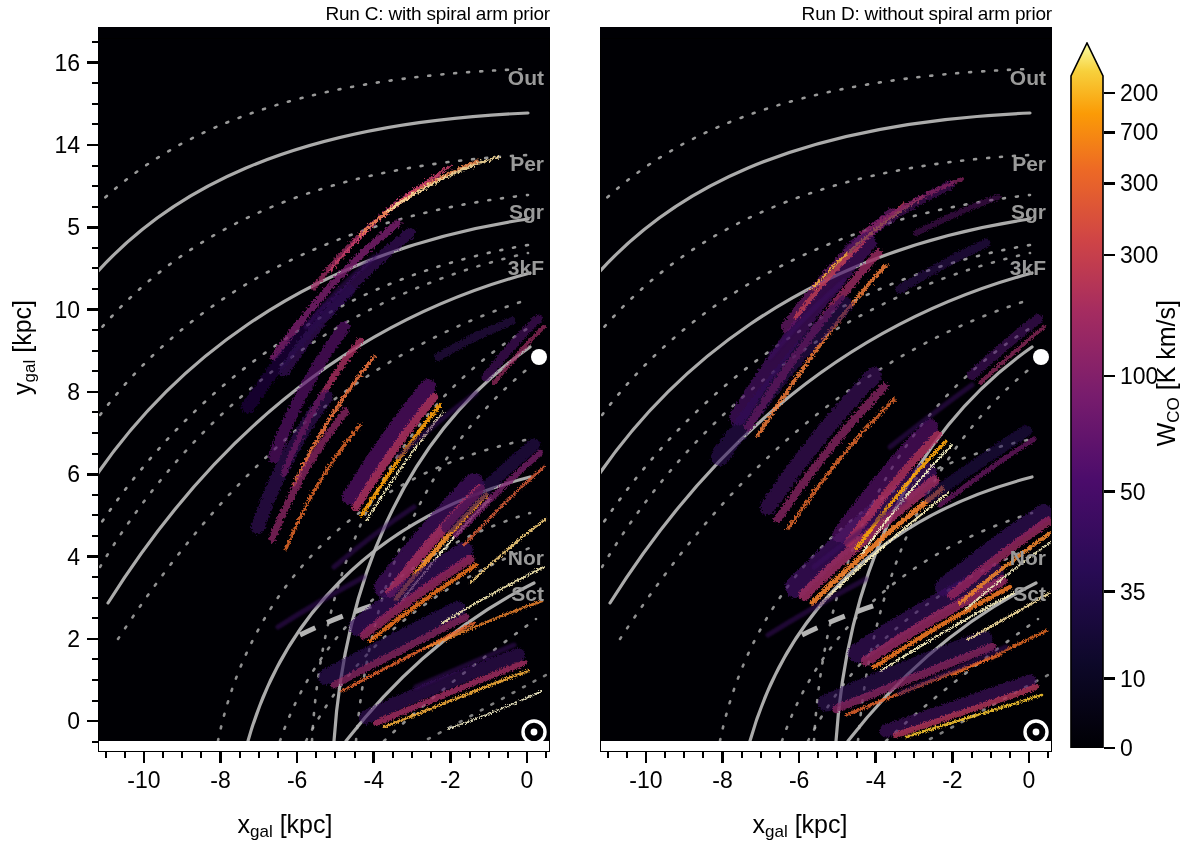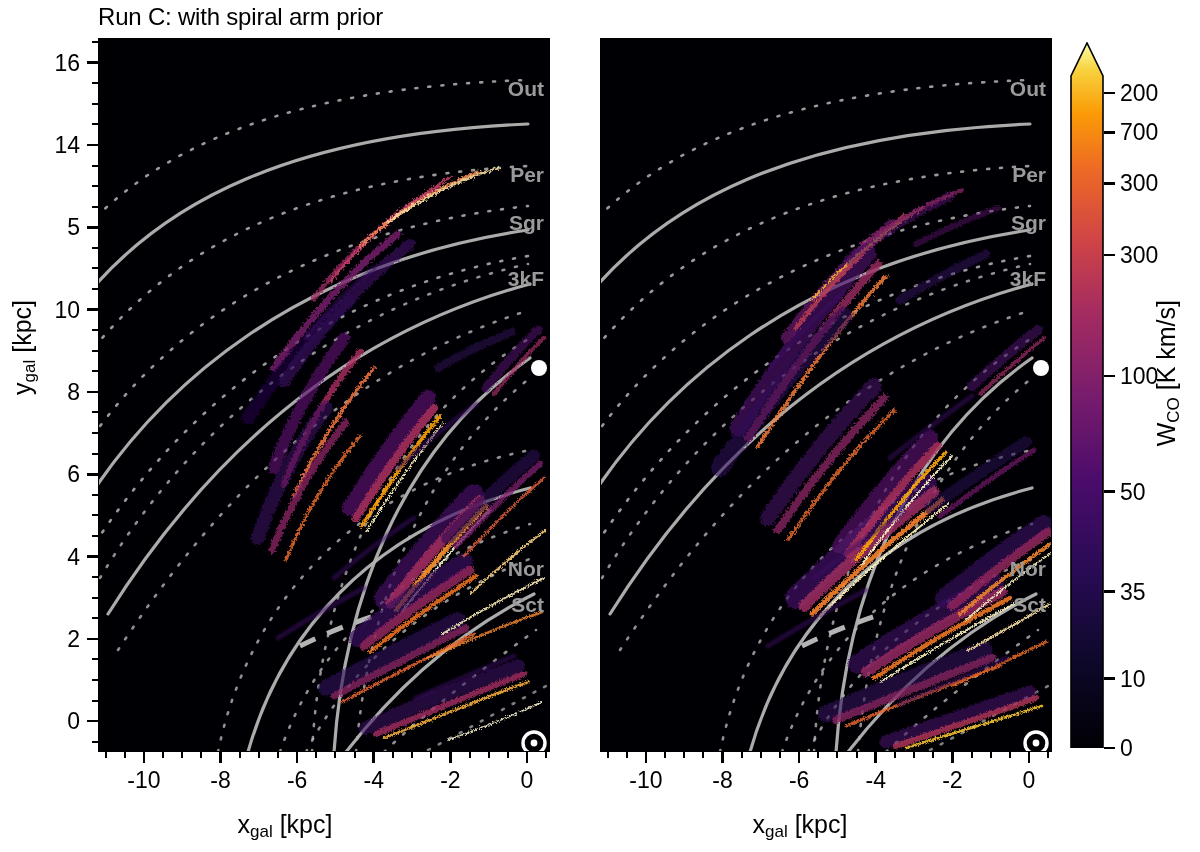--- a/index.html
+++ b/index.html
@@ -1,25 +1,25 @@
 <!DOCTYPE html>
 <html><head>
 <meta charset="utf-8">
 <style>
   html,body{margin:0;padding:0;background:#fff;}
   body{width:1200px;height:852px;position:relative;overflow:hidden;
        font-family:"Liberation Sans",sans-serif;color:#000;}
   .fig{position:absolute;left:0;top:0;width:1200px;height:852px;}
 
-  .panel-title{position:absolute;text-align:left;font-size:24px;font-weight:400;
+  .panel-title{position:absolute;text-align:right;font-size:19px;font-weight:400;
                letter-spacing:-0.2px;white-space:nowrap;}
   #title-left{left:98px;top:3px;width:452px;}
   #title-right{left:600px;top:3px;width:452px;}
 
-  .panel{position:absolute;top:38px;height:714px;background:#ec4899;overflow:hidden;}
+  .panel{position:absolute;top:27px;height:714px;background:#ec4899;overflow:hidden;}
   #panel-left{left:98px;width:452px;}
   #panel-right{left:600px;width:452px;}
 
   .panel svg{position:absolute;left:0;top:0;width:100%;height:100%;display:block;}
 
   
   .axis-label{position:absolute;font-size:25px;white-space:nowrap;}
   .tick-label{position:absolute;font-size:23px;white-space:nowrap;}
   .tick{position:absolute;background:#000;}
 
@@ -33,20 +33,21 @@
 
   #ygal-label{left:8px;top:300px;transform-origin:left top;
               transform:rotate(-90deg) translate(-100%,0);}
 </style>
 </head>
 <body>
 
 <div class="fig">
 
   <div class="panel-title" id="title-left">Run C: with spiral arm prior</div>
+  <div class="panel-title" id="title-right">Run D: without spiral arm prior</div>
 
   <div class="panel" id="panel-left">
     <svg viewBox="0 0 452 714" preserveAspectRatio="none">
       <defs>
 
         <linearGradient id="mag" x1="0" y1="1" x2="0" y2="0">
           <stop offset="0" stop-color="#000004"></stop>
           <stop offset="0.25" stop-color="#280b54"></stop>
           <stop offset="0.5" stop-color="#781c6d"></stop>
           <stop offset="0.72" stop-color="#cf4446"></stop>

